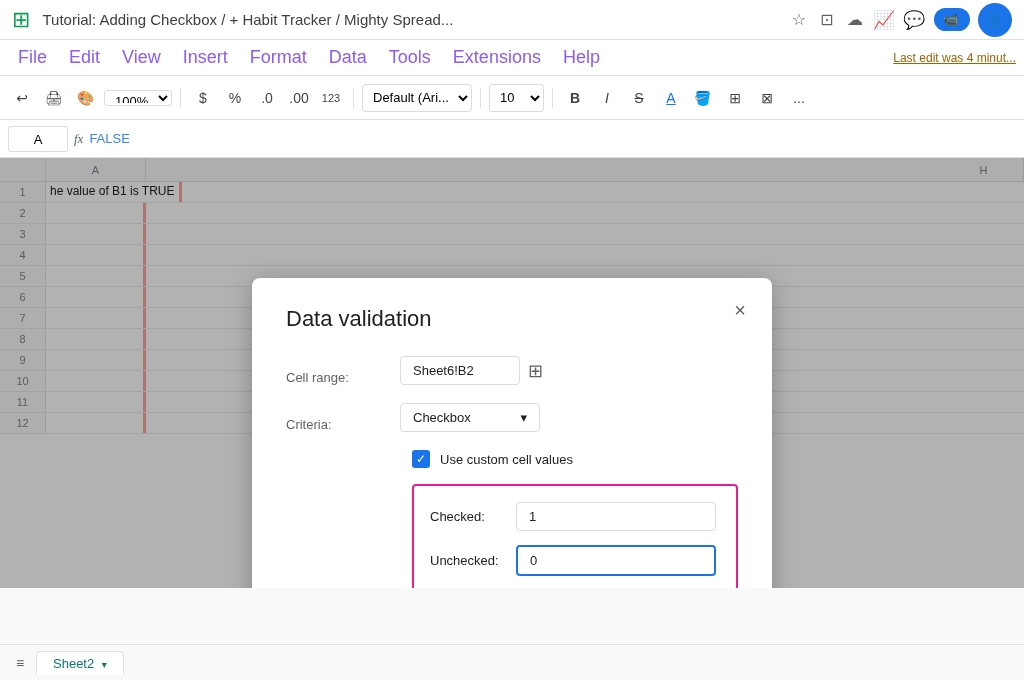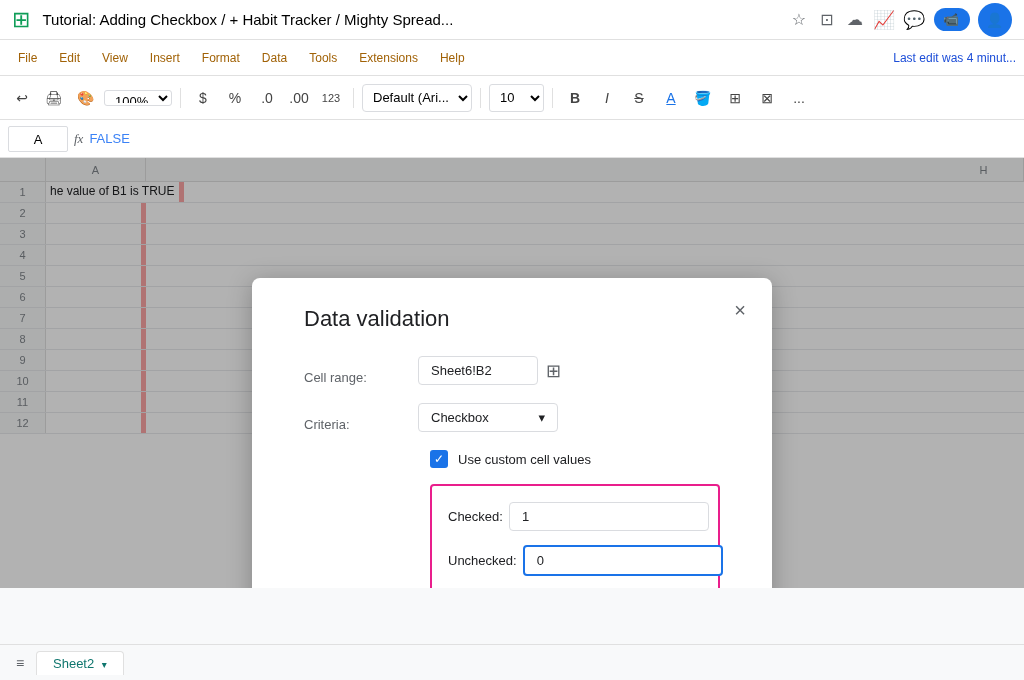--- a/index.html
+++ b/index.html
@@ -10,21 +10,21 @@
       background: #fff;
       height: 40px;
       display: flex;
       align-items: center;
       padding: 0 12px;
       border-bottom: 1px solid #e0e0e0;
       gap: 8px;
     }
     .title-bar-text {
       font-size: 15px;
-      color: #000000;
+      color: #404040;
       font-weight: 400;
       flex: 1;
     }
     .title-bar-icons {
       display: flex;
       gap: 8px;
       align-items: center;
     }
     .title-icon {
       width: 20px;
@@ -41,30 +41,31 @@
     .menu-bar {
       background: #fff;
       height: 36px;
       display: flex;
       align-items: center;
       padding: 0 8px;
       border-bottom: 1px solid #e0e0e0;
       gap: 2px;
     }
     .menu-item {
-      font-size: 12px;
-      color: #a16207;
+      font-size: 18px;
+      color: #8b5cf6;
       padding: 4px 10px;
       cursor: pointer;
       border-radius: 3px;
     }
     .last-edit-text {
       margin-left: auto;
       font-size: 12px;
-      color: #1d4ed8;
+      color: #a16207;
+      text-decoration: underline;
       cursor: pointer;
     }
 
     
     .toolbar {
       background: #fff;
       height: 44px;
       display: flex;
       align-items: center;
       padding: 0 8px;
@@ -211,21 +212,21 @@
       font-size: 11px;
       color: #80868b;
       text-align: center;
       background: #f8f9fa;
       display: flex;
       align-items: center;
       justify-content: center;
     }
     .grid-cell {
       min-width: 100px;
-      border-right: 5px solid #fca5a5;
+      border-right: 3px solid #fca5a5;
       font-size: 12px;
       padding: 2px 4px;
       overflow: hidden;
     }
     .cell-content {
       font-size: 12px;
       color: #202124;
     }
 
     
@@ -272,21 +273,21 @@
       align-items: flex-start;
       justify-content: center;
       padding-top: 120px;
       z-index: 100;
     }
     .modal {
       background: #fff;
       border-radius: 8px;
       box-shadow: 0 4px 24px rgba(0,0,0,0.25);
       width: 520px;
-      padding: 28px 52px 24px;
+      padding: 28px 34px 24px;
       position: relative;
     }
     .modal-title {
       font-size: 22px;
       font-weight: 400;
       color: #202124;
       margin-bottom: 24px;
     }
     .modal-close {
       position: absolute;

